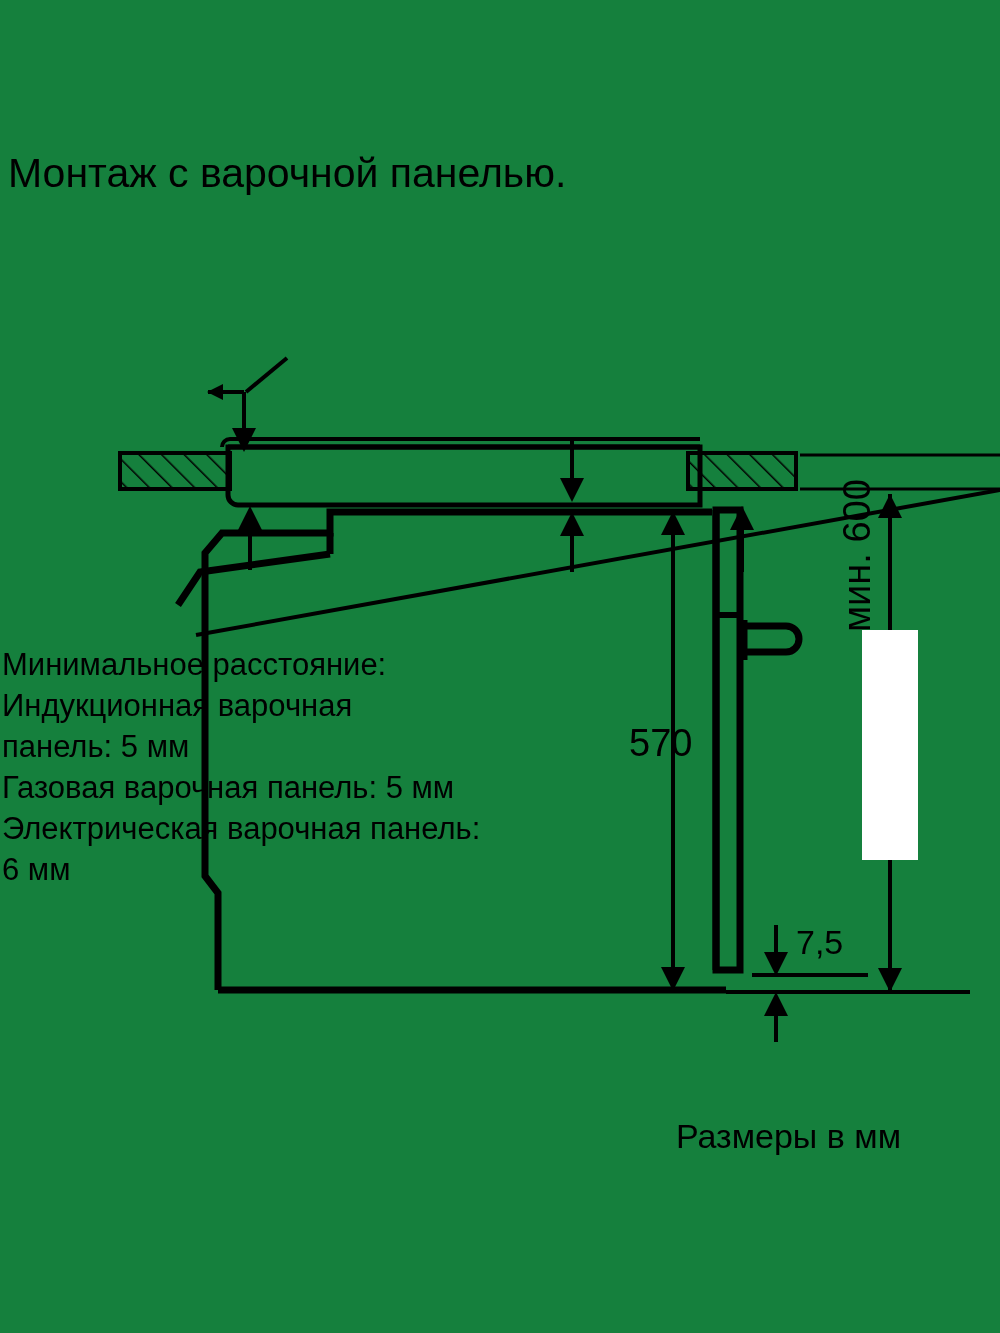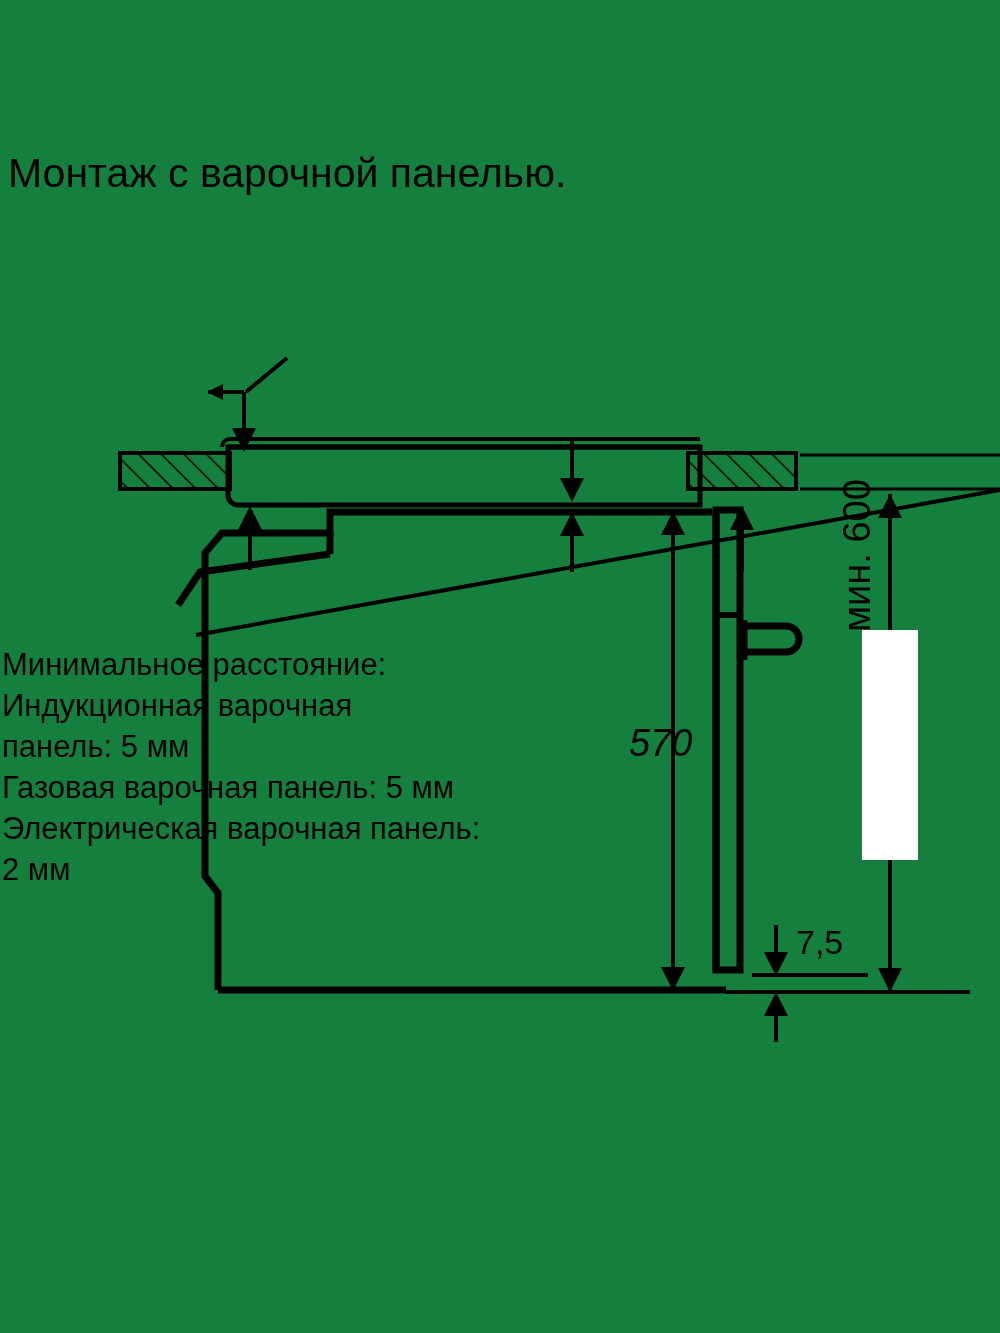--- a/index.html
+++ b/index.html
@@ -47,21 +47,20 @@
   #note-min {
     left: 2px;
     top: 645px;
     font-size: 31px;
     line-height: 1.32;
   }
   #lbl-570 {
     left: 629px;
     top: 722px;
     font-size: 38px;
-    font-style: italic;
   }
   #lbl-75 {
     left: 796px;
     top: 923px;
     font-size: 34px;
   }
   #lbl-min600 {
     left: 836px;
     top: 632px;
     font-size: 38px;
@@ -198,22 +197,23 @@
   </svg>
 
   <div class="txt" id="title">Монтаж с варочной панелью.</div>
 
 
   <div class="txt" id="note-min">Минимальное расстояние:
 Индукционная варочная
 панель: 5 мм
 Газовая варочная панель: 5 мм
 Электрическая варочная панель:
-2 мм</div>
+6 мм</div>
 
   <div class="txt" id="lbl-570">570</div>
 
   <div class="txt" id="lbl-75">7,5</div>
 
   <div class="txt" id="lbl-min600">мин. 600</div>
 
+  <div class="txt" id="lbl-units">Размеры в мм</div>
 
 </div>
 
 </body></html>

